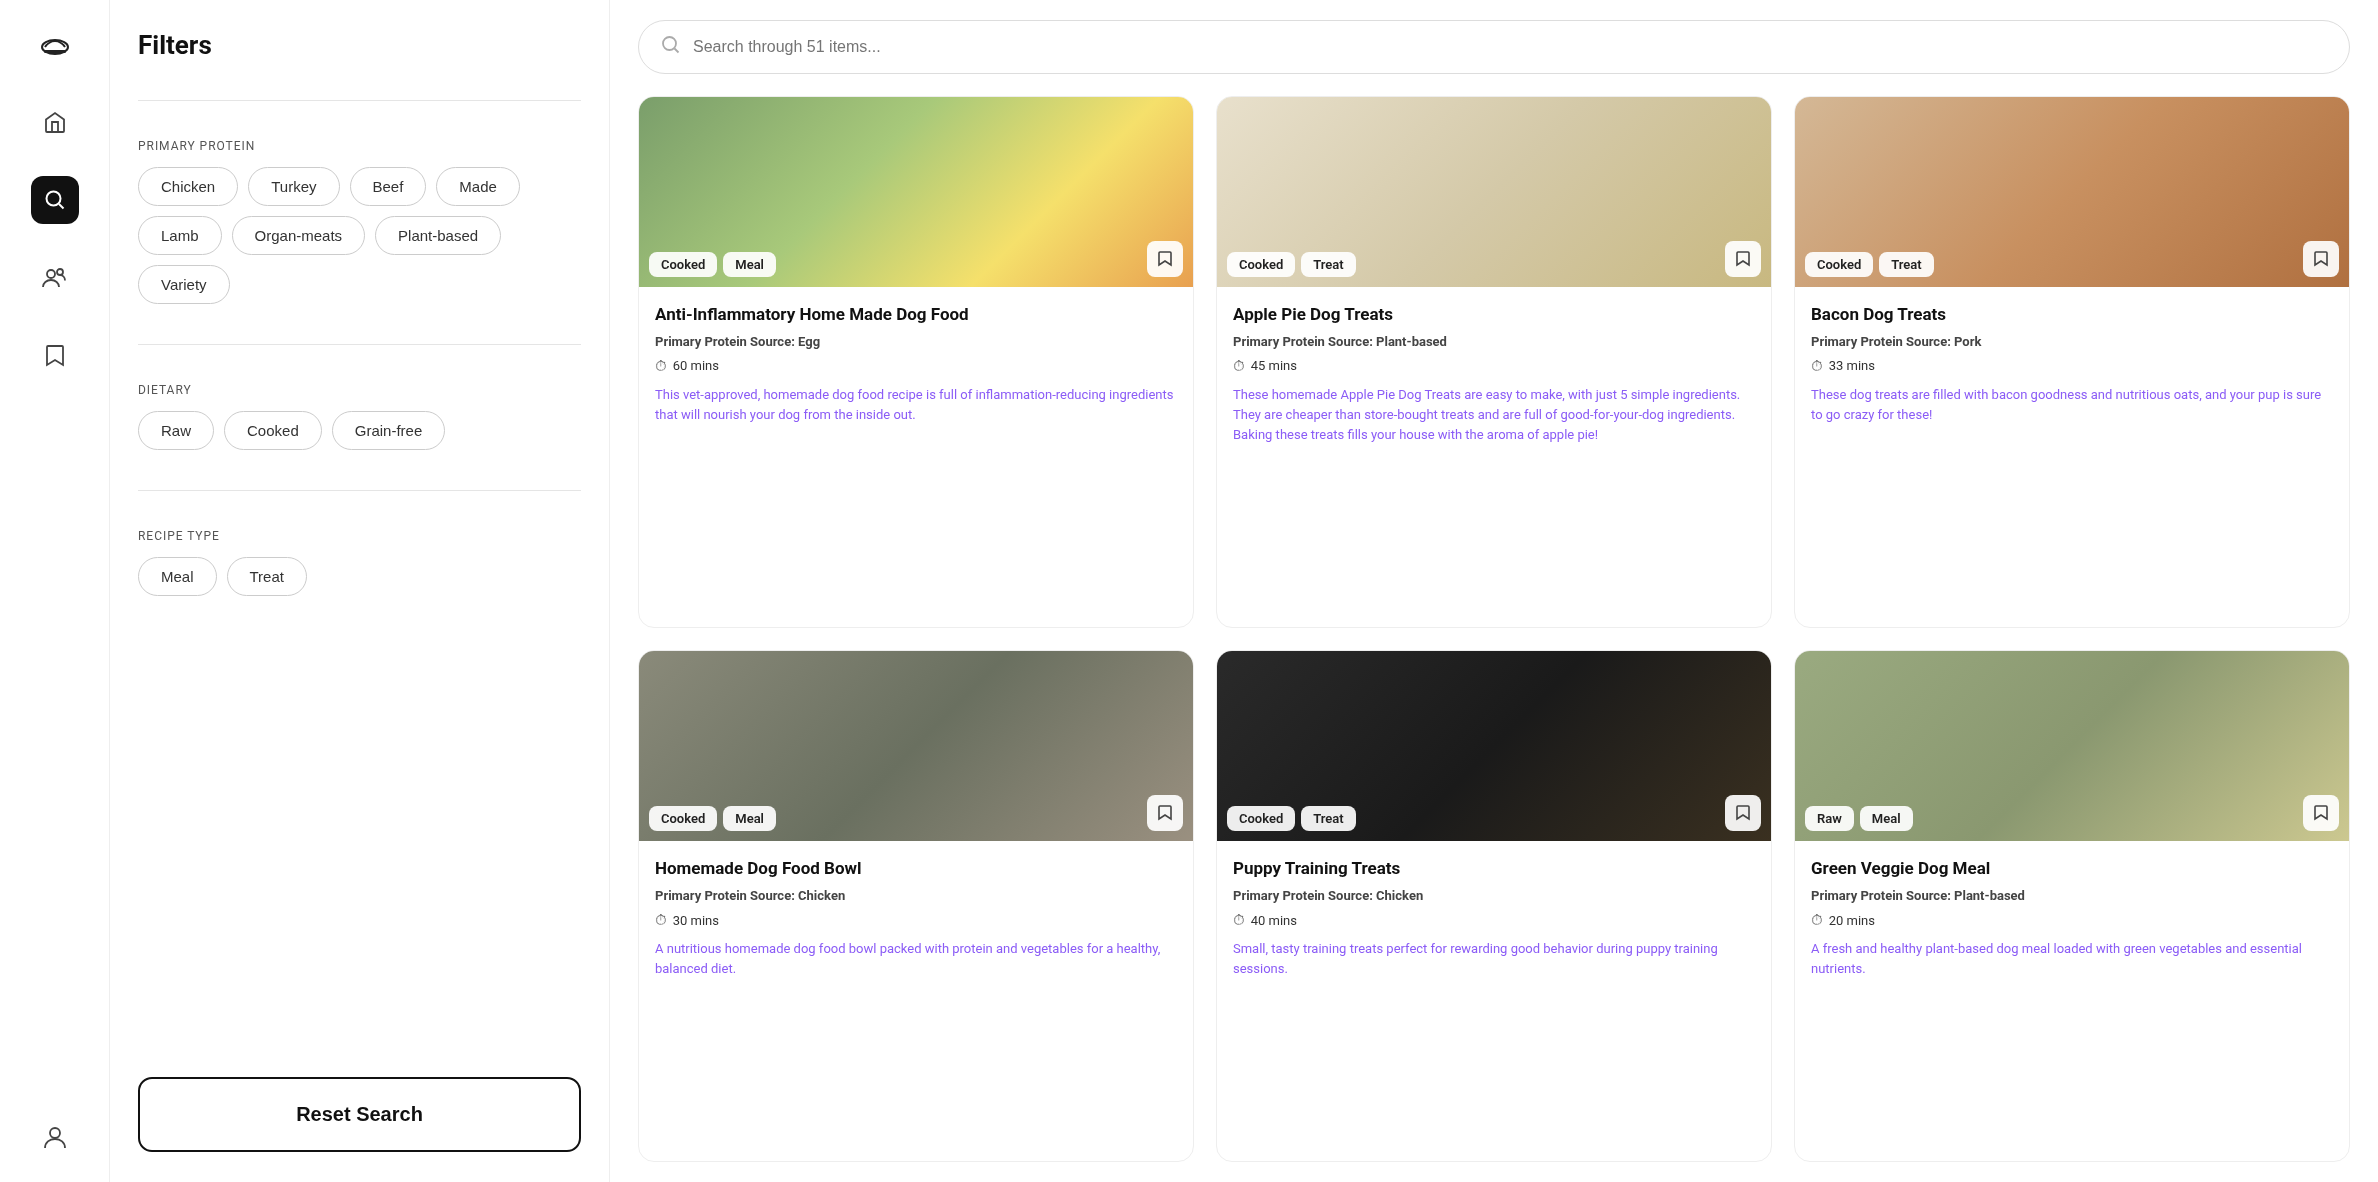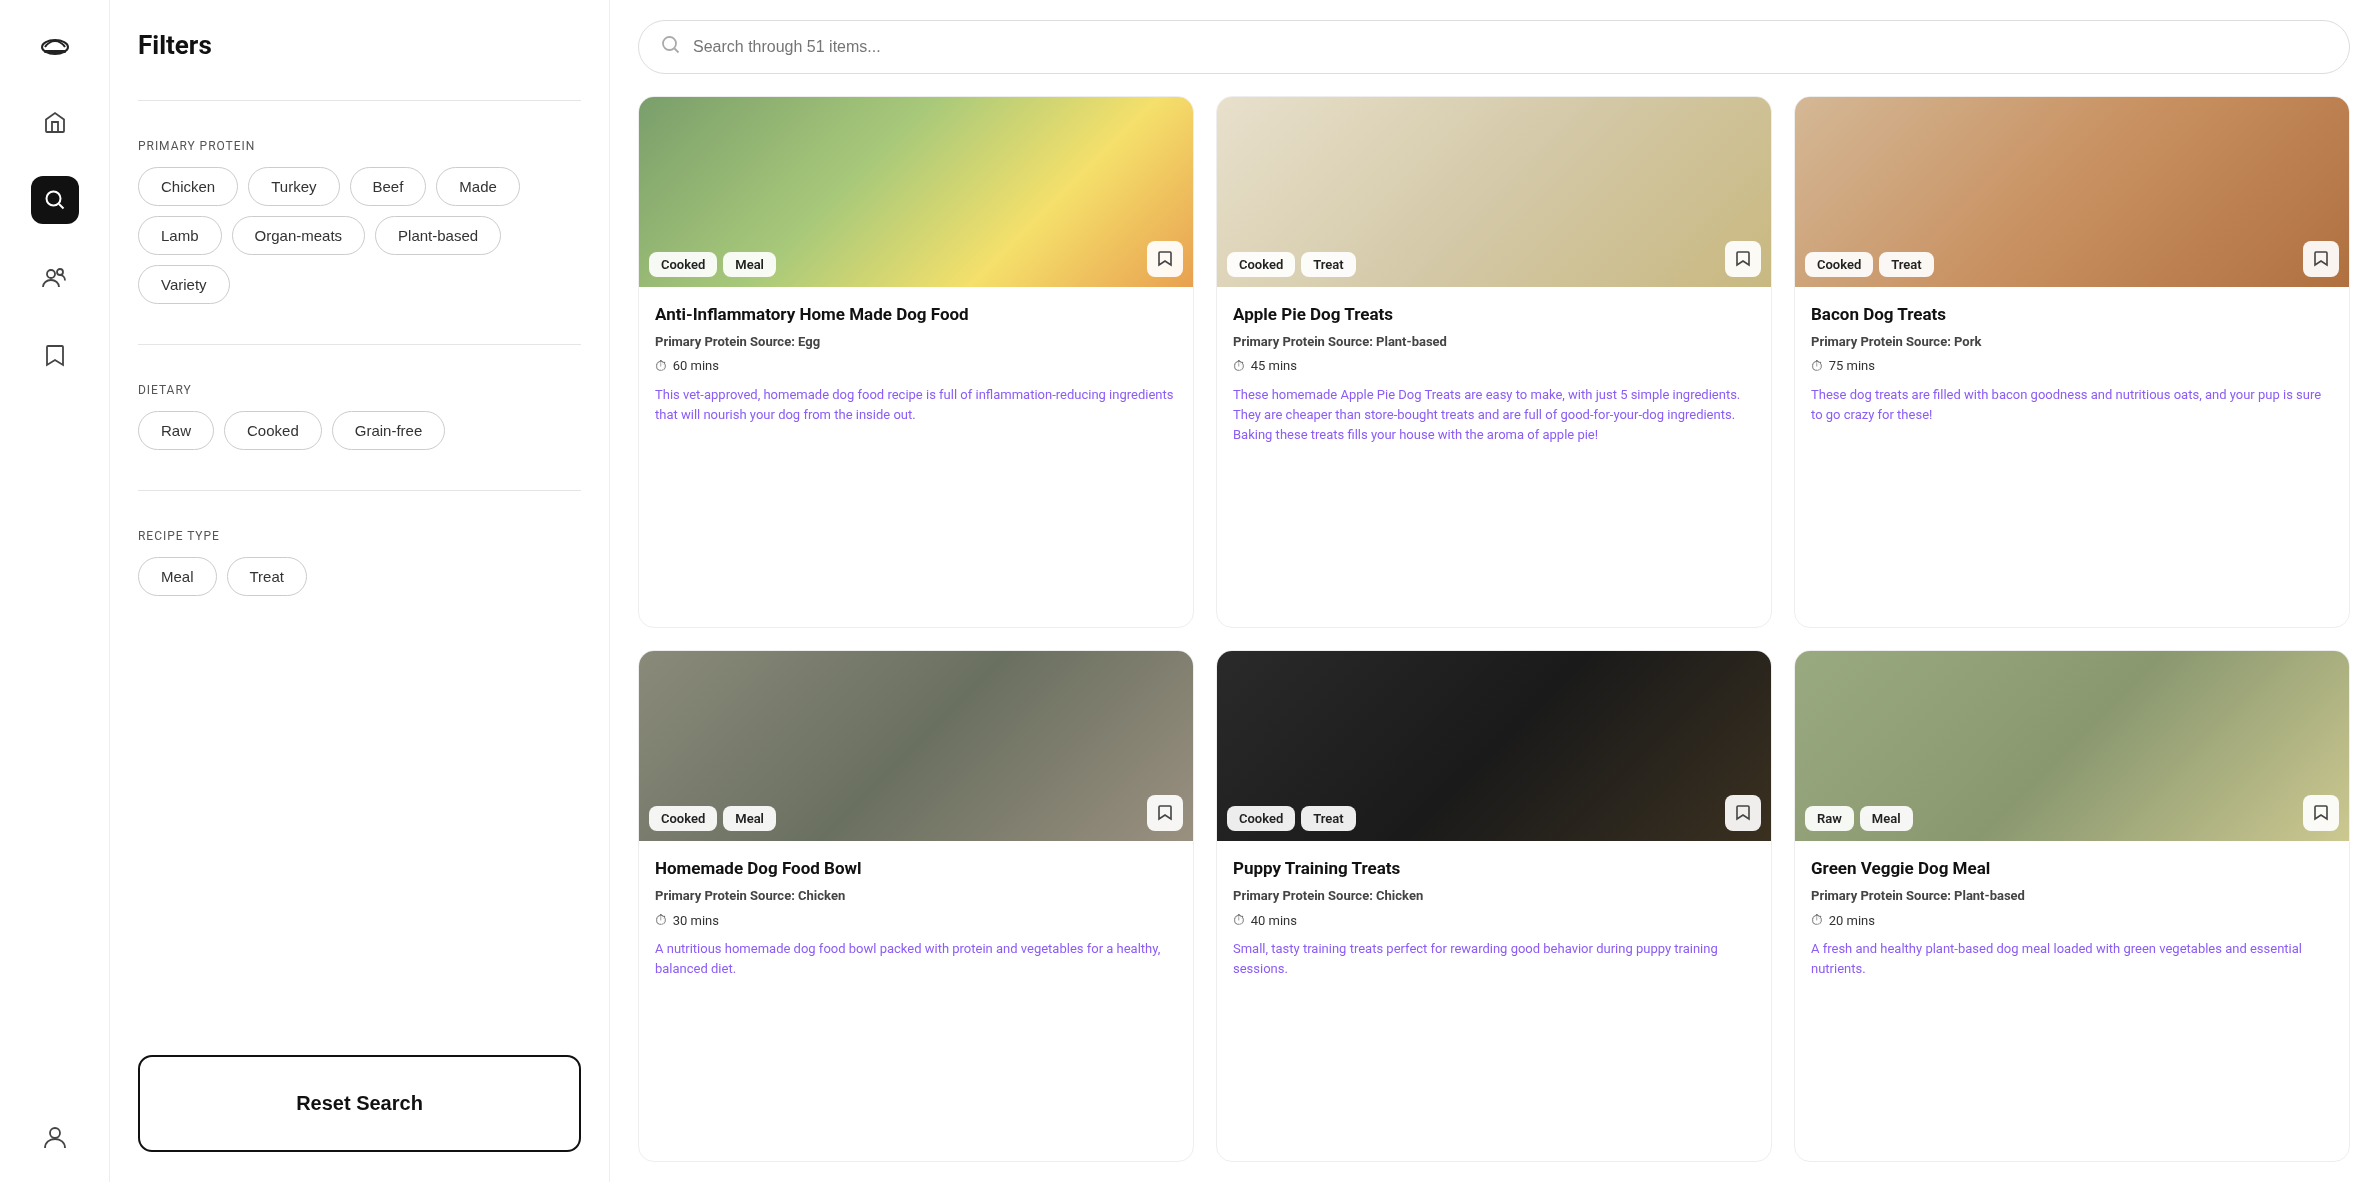--- a/index.html
+++ b/index.html
@@ -86,21 +86,21 @@
       background: #fff;
       cursor: pointer;
       white-space: nowrap;
     }
     .reset-btn {
       margin-top: auto;
       padding-top: 30px;
     }
     .reset-button {
       width: 100%;
-      padding: 35px;
+      padding: 24px;
       border: 2px solid #111;
       border-radius: 14px;
       background: #fff;
       font-size: 20px;
       font-weight: 600;
       cursor: pointer;
       color: #111;
     }
 
     
@@ -408,21 +408,21 @@
           <svg width="14" height="18" viewBox="0 0 14 18" fill="none" stroke="#444" stroke-width="1.6">
             <path d="M2 2h10a1 1 0 011 1v12l-6-4-6 4V3a1 1 0 011-1z"></path>
           </svg>
         </div>
       </div>
       <div class="recipe-info">
         <div class="recipe-title">Bacon Dog Treats</div>
         <div class="recipe-protein">Primary Protein Source: Pork</div>
         <div class="recipe-time">
           <span class="clock-icon">⏱</span>
-          <span>75 mins</span>
+          <span>33 mins</span>
         </div>
         <div class="recipe-desc">These dog treats are filled with bacon goodness and nutritious oats, and your pup is sure to go crazy for these!</div>
       </div>
     </div>
 
     <div class="recipe-card">
       <div class="recipe-card-image">
         <div class="img-placeholder img-4"></div>
         <div class="recipe-tags">
           <span class="recipe-tag">Cooked</span>

